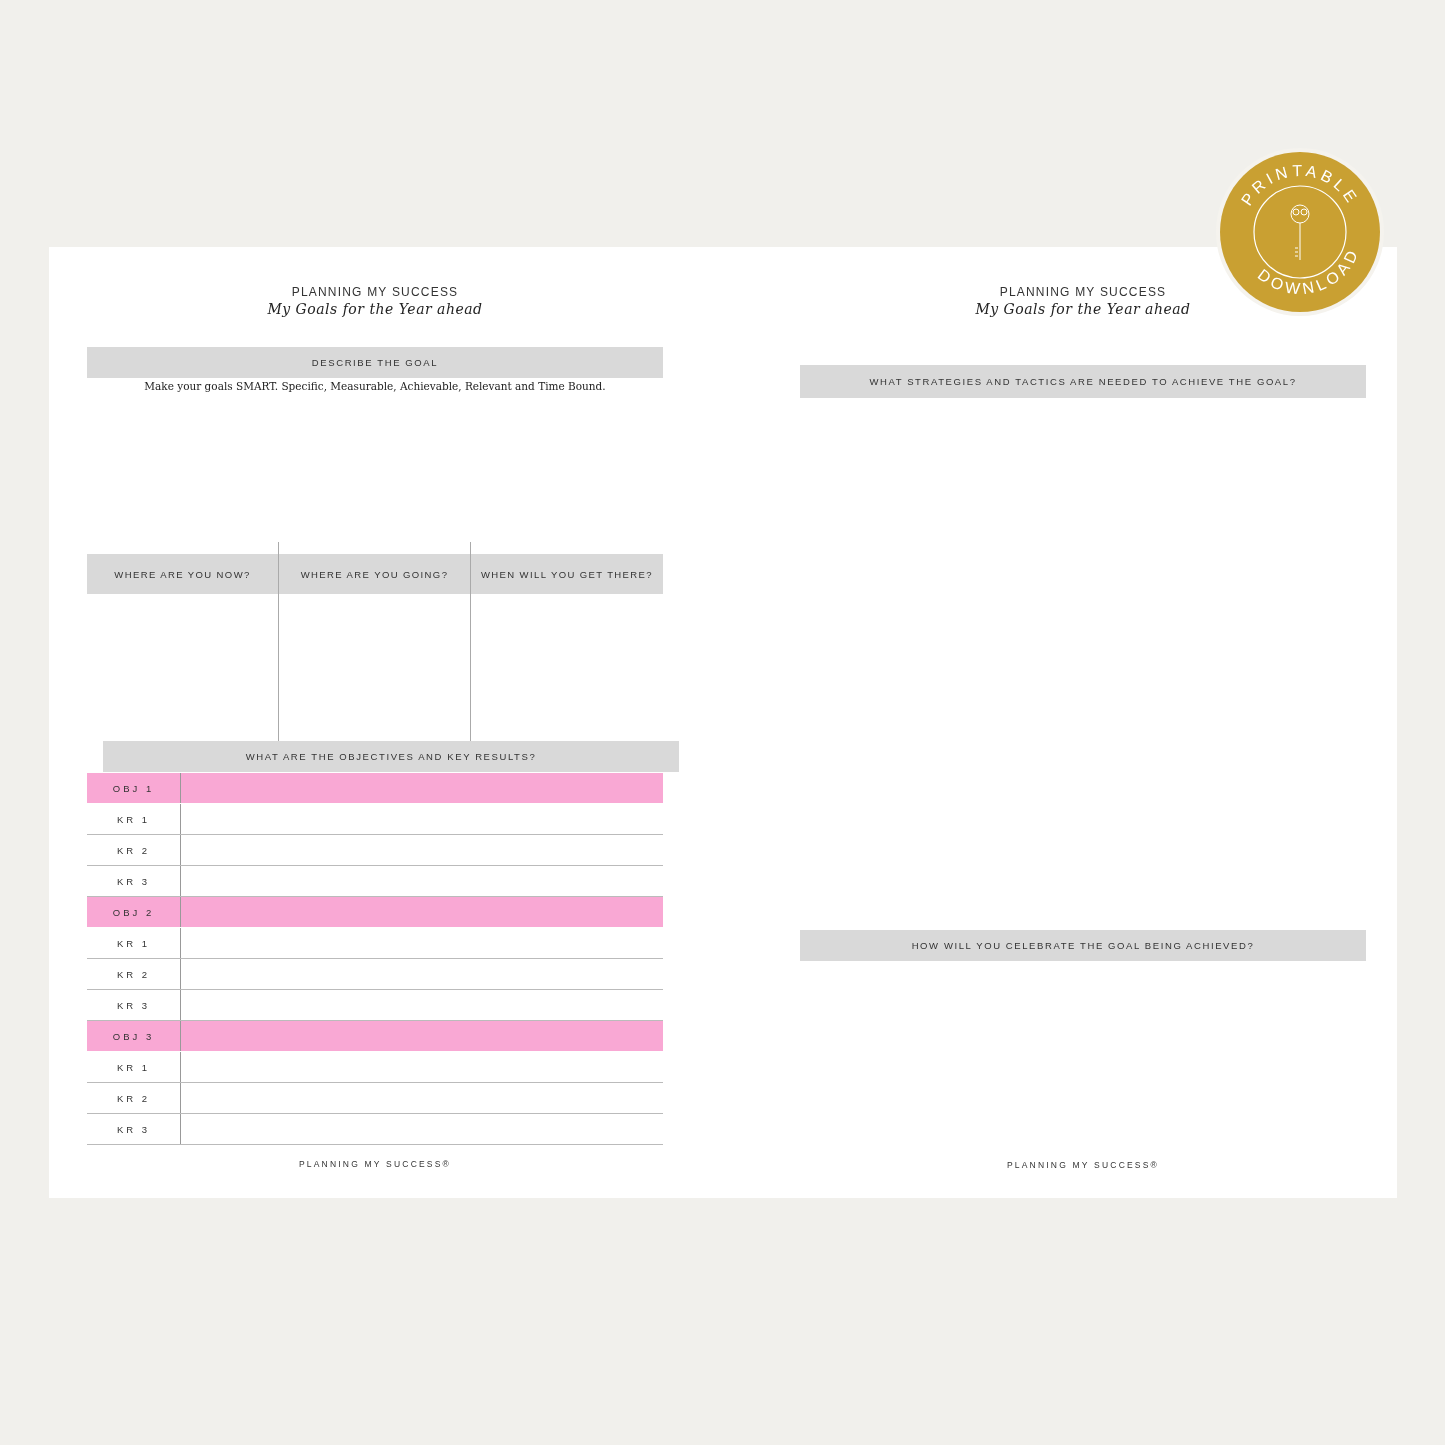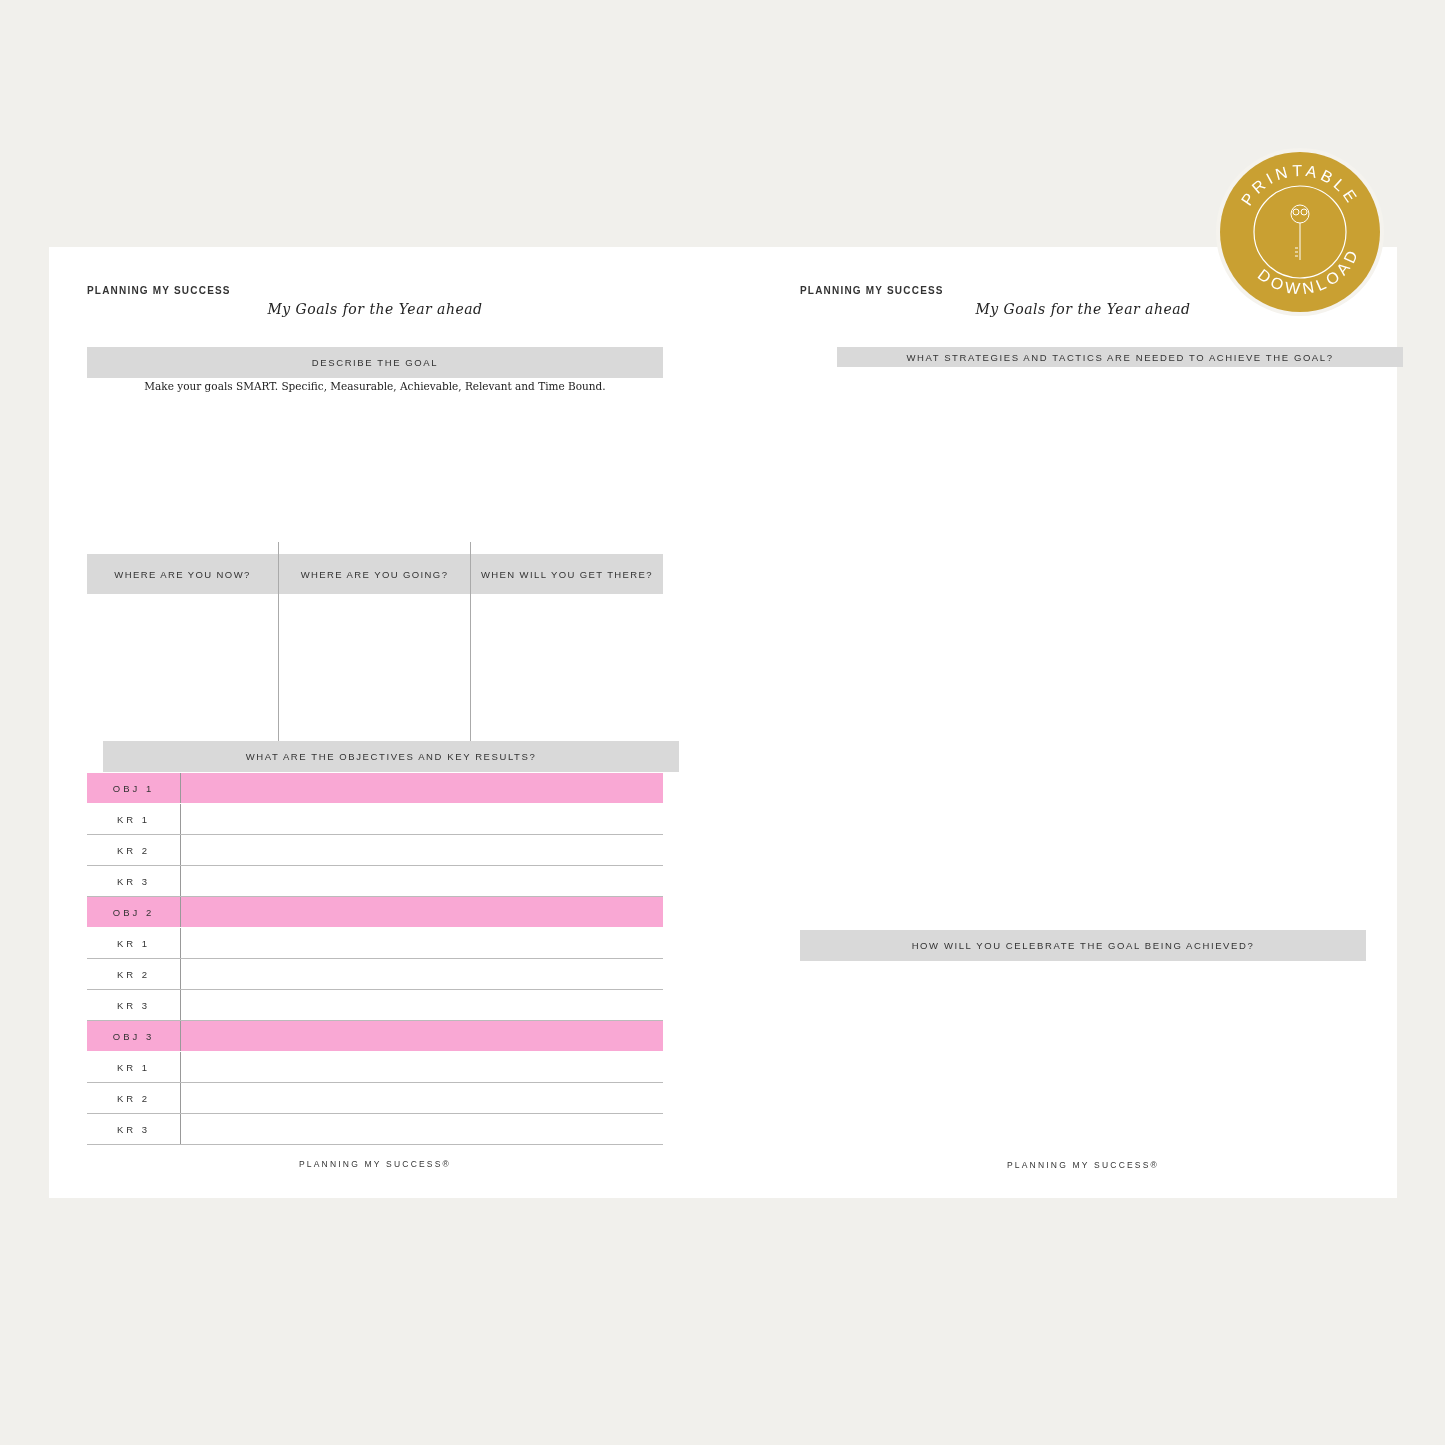--- a/index.html
+++ b/index.html
@@ -2,22 +2,22 @@
 <html><head>
 <meta charset="utf-8">
 <style>
   html, body { margin:0; padding:0; }
   body { width:1445px; height:1445px; background:#f1f0ec; position:relative; overflow:hidden;
          font-family:"Liberation Sans", sans-serif; color:#333; }
   .spread { position:absolute; left:49px; top:247px; width:1348px; height:951px; background:#fff; }
   .page { position:absolute; top:0; height:951px; }
   .page.left { left:38px; width:576px; }
   .page.right { left:751px; width:566px; }
-  .kicker { position:absolute; top:38px; left:0; width:100%; text-align:left; font-size:10px;
-            letter-spacing:1.2px; color:#333;font-weight:bold; }
+  .kicker { position:absolute; top:38px; left:0; width:100%; text-align:center; font-size:12px;
+            letter-spacing:1.2px; color:#333; }
   .script { position:absolute; top:54px; left:0; width:100%; text-align:center;
             font-family:"DejaVu Serif", serif; font-style:italic; font-size:14px; color:#222; letter-spacing:0.5px; }
   .bar { position:absolute; left:0; width:100%; background:#d9d9d9; text-align:center;
          font-size:9.5px; letter-spacing:1.6px; color:#333; display:flex; align-items:center; justify-content:center; }
   .hint { position:absolute; top:133px; left:0; width:100%; text-align:center; font-family:"DejaVu Serif", serif;
           font-size:10.5px; color:#222; }
   .cols { position:absolute; top:295px; left:0; width:576px; height:199px; }
   .col { position:absolute; top:0; height:199px; }
   .col .head { height:40px; background:#d9d9d9; display:flex; align-items:center; justify-content:center;
                font-size:9.5px; letter-spacing:1.4px; color:#333;margin-top:12px; }
@@ -106,21 +106,21 @@
           <div class="lab">KR 3</div>
           <div class="cell"></div>
         </div>
     </div>
     <div class="footer" style="top:912px;">PLANNING MY SUCCESS®</div>
   </div>
 
   <div class="page right">
     <div class="kicker">PLANNING MY SUCCESS</div>
     <div class="script">My Goals for the Year ahead</div>
-    <div class="bar" style="top:100px;height:20px;margin-left:37px;">WHAT STRATEGIES AND TACTICS ARE NEEDED TO ACHIEVE THE GOAL?</div>
+    <div class="bar" style="top:118px;height:33px;">WHAT STRATEGIES AND TACTICS ARE NEEDED TO ACHIEVE THE GOAL?</div>
     <div style="position:absolute;top:136px;left:0;width:566px;height:540px;"></div>
     <div class="bar" style="top:683px;height:31px;">HOW WILL YOU CELEBRATE THE GOAL BEING ACHIEVED?</div>
     <div style="position:absolute;top:716px;left:0;width:566px;height:180px;"></div>
     <div class="footer" style="top:913px;">PLANNING MY SUCCESS®</div>
   </div>
 </div>
 
 <div class="badge">
   <svg width="168" height="168" viewBox="0 0 168 168">
     <circle cx="84" cy="84" r="80" fill="#c9a032"></circle>

